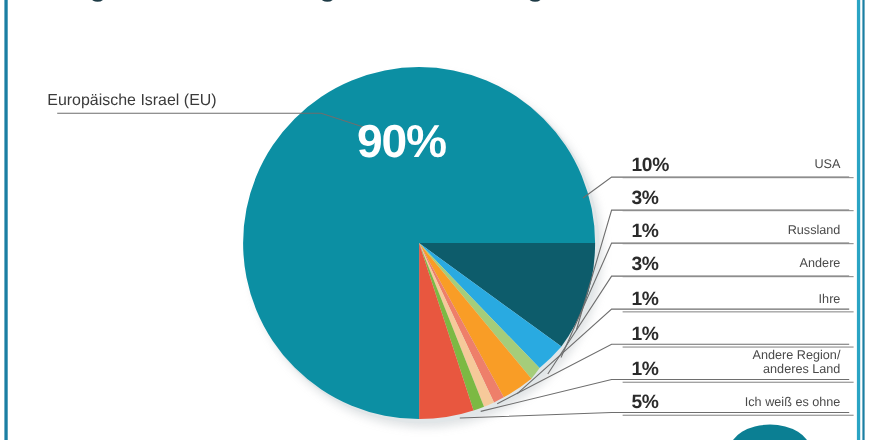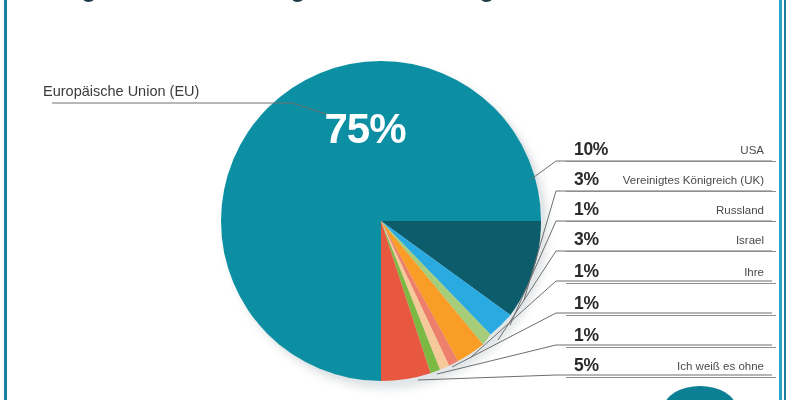--- a/index.html
+++ b/index.html
@@ -163,50 +163,51 @@
     <polyline points="530,180 556,161 772,161" fill="none" stroke="#6e6e6e" stroke-width="1"></polyline>
     <polyline points="524,300 556,191 772,191" fill="none" stroke="#6e6e6e" stroke-width="1"></polyline>
     <polyline points="510,325 556,221 772,221" fill="none" stroke="#6e6e6e" stroke-width="1"></polyline>
     <polyline points="498,340 556,251 772,251" fill="none" stroke="#6e6e6e" stroke-width="1"></polyline>
     <polyline points="470,358 556,281 772,281" fill="none" stroke="#6e6e6e" stroke-width="1"></polyline>
     <polyline points="452,367 556,313 772,313" fill="none" stroke="#6e6e6e" stroke-width="1"></polyline>
     <polyline points="437,374 556,345 772,345" fill="none" stroke="#6e6e6e" stroke-width="1"></polyline>
     <polyline points="418,380 556,375 772,375" fill="none" stroke="#6e6e6e" stroke-width="1"></polyline>
   </svg>
 
-  <div class="pie-center-label">75%</div>
-
-  <div class="left-label">Europäische Union (EU)</div>
+  <div class="pie-center-label">90%</div>
+
+  <div class="left-label">Europäische Israel (EU)</div>
 
   <div class="legend">
     <div class="legend-row">
       <span class="legend-pct">10%</span>
       <span class="legend-name">USA</span>
     </div>
     <div class="legend-row">
       <span class="legend-pct">3%</span>
-      <span class="legend-name">Vereinigtes Königreich (UK)</span>
     </div>
     <div class="legend-row">
       <span class="legend-pct">1%</span>
       <span class="legend-name">Russland</span>
     </div>
     <div class="legend-row">
       <span class="legend-pct">3%</span>
-      <span class="legend-name">Israel</span>
+      <span class="legend-name">Andere</span>
     </div>
     <div class="legend-row tall">
       <span class="legend-pct">1%</span>
       <span class="legend-name">Ihre</span>
     </div>
     <div class="legend-row tall">
       <span class="legend-pct">1%</span>
     </div>
     <div class="legend-row tall">
       <span class="legend-pct">1%</span>
+      <span class="legend-name">Andere Region/
+anderes Land</span>
     </div>
     <div class="legend-row">
       <span class="legend-pct">5%</span>
       <span class="legend-name">Ich weiß es ohne</span>
     </div>
   </div>
 
   <div class="logo-arc"></div>
 
   <div class="rail rail-right"></div>

